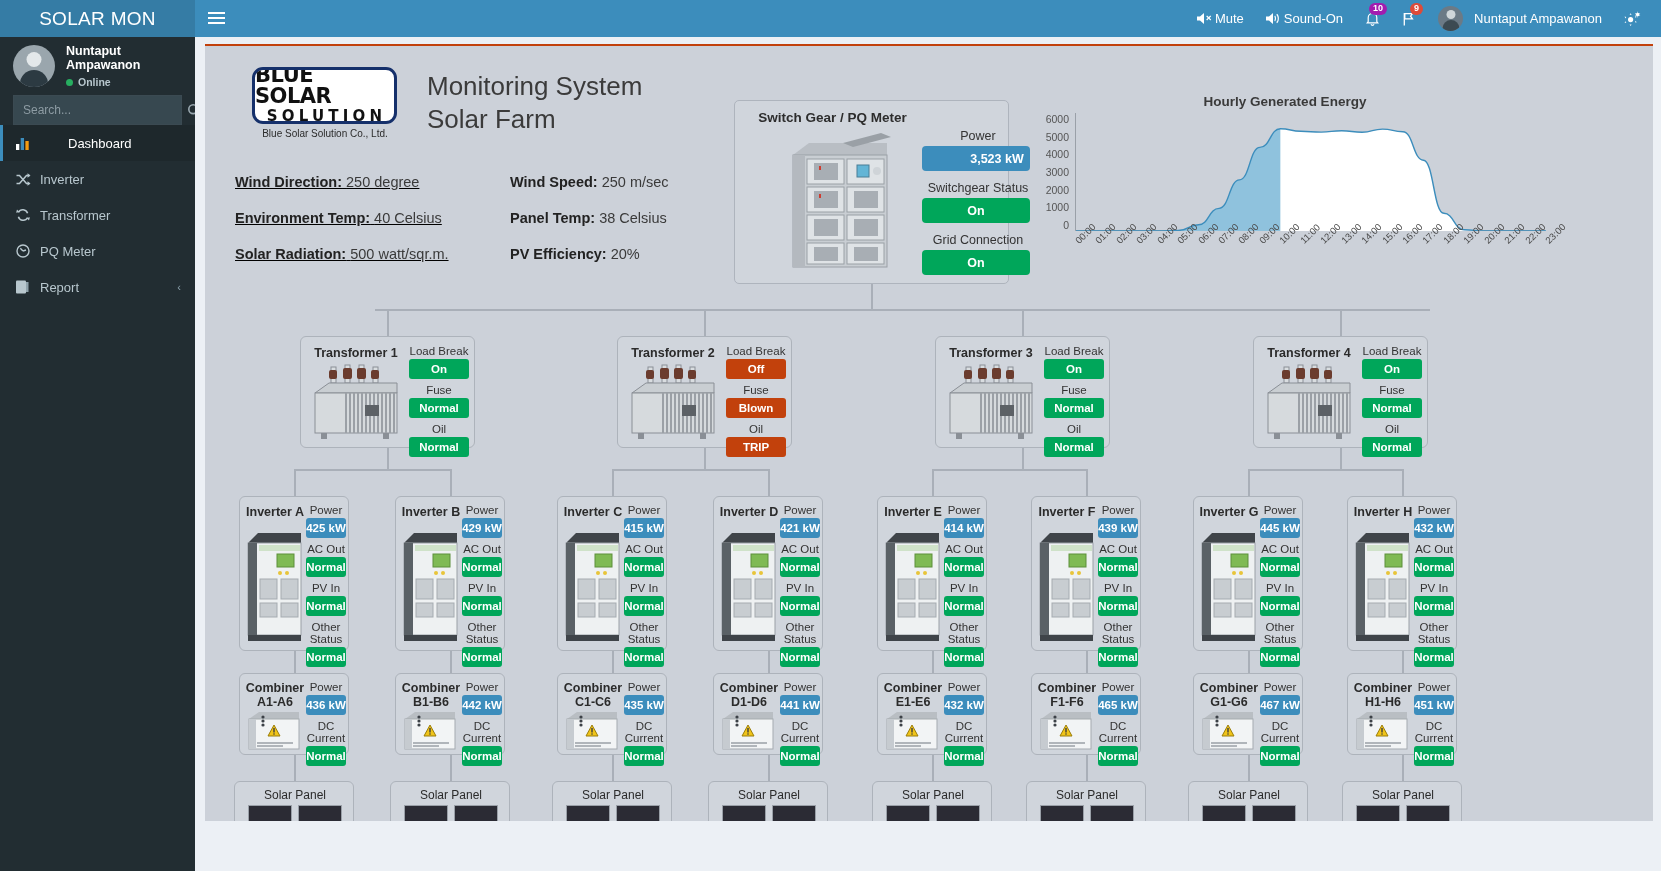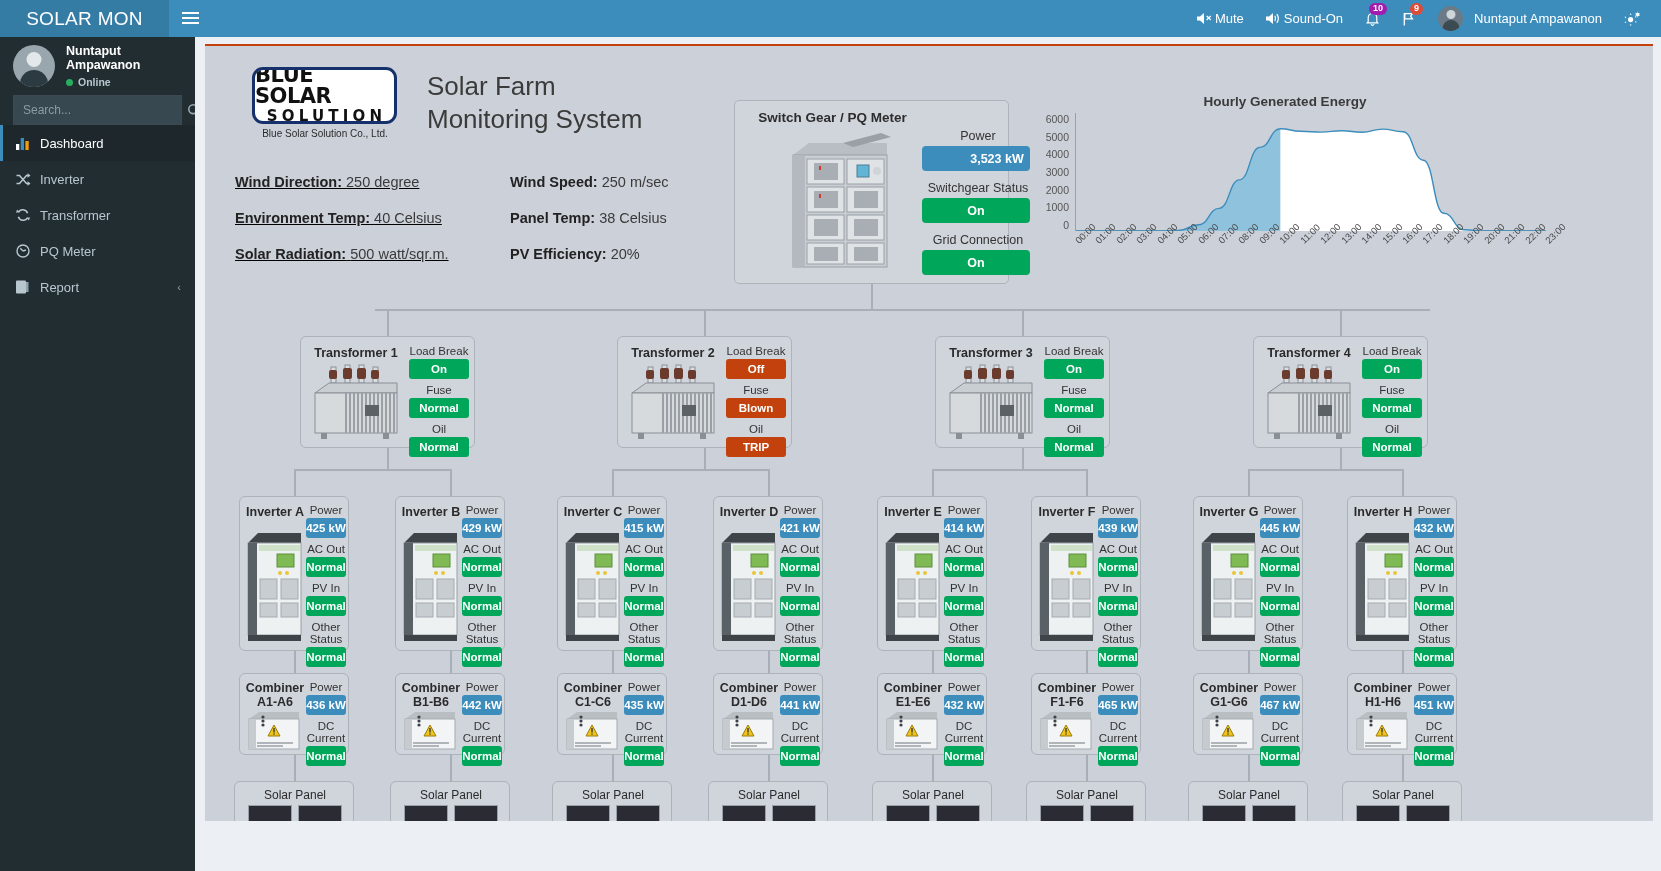--- a/index.html
+++ b/index.html
@@ -9,21 +9,21 @@
     background: #ffffff;
     overflow: hidden;
   }
 
   
   .topbar {
     position: absolute; top: 0; left: 0; width: 1661px; height: 37px;
     background: #3c8dbc; display: flex; align-items: center;
   }
   .brand {
-    width: 169px; height: 37px; background: #357ca5;
+    width: 195px; height: 37px; background: #357ca5;
     color: #ffffff; font-size: 19px; font-weight: 400;
     display: flex; align-items: center; justify-content: center;
     letter-spacing: .3px;
   }
   .hamburger {
     width: 42px; height: 37px; display: flex; align-items: center;
     justify-content: center; color: #fff; font-size: 17px;
   }
   .topbar-right {
     margin-left: auto; display: flex; align-items: center;
@@ -107,21 +107,21 @@
   .menu-item {
     display: flex; align-items: center; height: 36px;
     padding-left: 13px; color: #b8c7ce; font-size: 13px;
     border-left: 3px solid transparent;
   }
   .menu-item .mi-icon {
     width: 24px; display: flex; align-items: center; font-size: 13px;
     color: #b8c7ce;
   }
   .menu-item.active {
-    background: #1e282c; border-left-color: #3c8dbc; color: #ffffff;
+    background: #1e282c; border-left-color: #3c8dbc; color: #ffffff; gap: 28px;
   }
   .menu-item.active .mi-icon { color: #ffffff; }
   .menu-item .chev {
     margin-left: auto; margin-right: 14px; font-size: 11px; color: #8aa0ab;
   }
 
   
   .content {
     position: absolute; top: 37px; left: 195px;
     width: 1466px; height: 834px; background: #ecf0f5;
@@ -450,22 +450,22 @@
 
 <div class="content">
   <div class="panel">
 
     <div class="logo-box">
       <div class="logo-l1">BLUE SOLAR</div>
       <div class="logo-l2">SOLUTION</div>
     </div>
     <div class="logo-cap">Blue Solar Solution Co., Ltd.</div>
     <div class="farm-title">
+      <div>Monitoring System</div>
       <div>Solar Farm</div>
-      <div>Monitoring System</div>
     </div>
 
     <div class="stats">
       <div class="stat-line">
         <b>Wind Direction:</b> <span>250 degree</span>
       </div>
       <div class="stat-line">
         <b>Environment Temp:</b> <span>40 Celsius</span>
       </div>
       <div class="stat-line">

